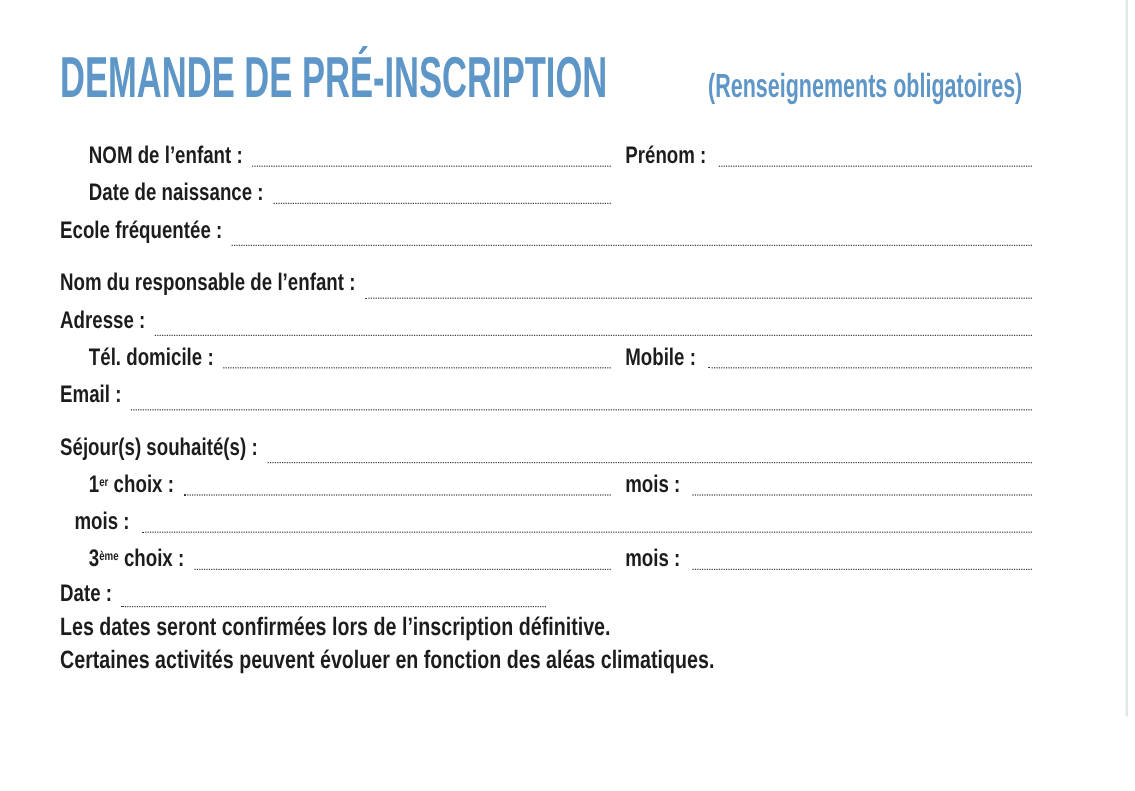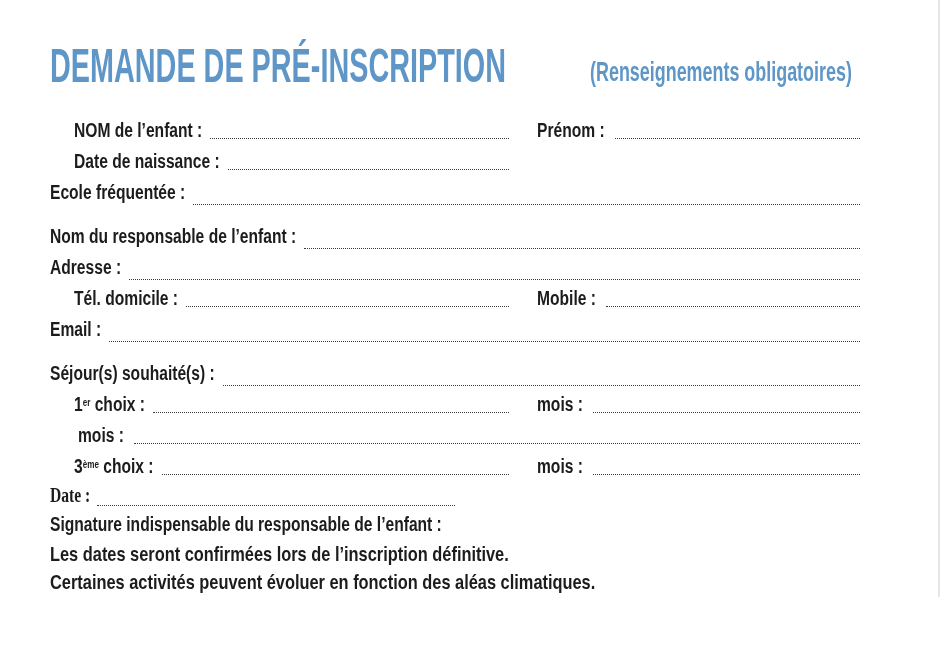--- a/index.html
+++ b/index.html
@@ -53,23 +53,23 @@
     left: 50px;
     top: 115px;
     width: 810px;
   }
   .section.gap { margin-top: 13px; text-align: right; }
   .row {
     display: flex;
     align-items: center;
     height: 31px;
   }
-  .row-date { width: 405px; height: 27px; font-family: Liberation Serif, serif; }
+  .row-date { width: 405px; height: 27px; }
   .col-l { width: 435px; display: flex; align-items: center; margin-left: 24px; }
-  .col-r { flex: 1; margin-left: 28px; display: flex; align-items: center; }
+  .col-r { flex: 1; margin-left: 12px; display: flex; align-items: center; }
   .label {
     white-space: nowrap;
     font-weight: bold;
     font-size: 20px;
   }
   .label sup {
     font-size: 0.52em;
     font-weight: inherit;
     vertical-align: baseline;
     position: relative;
@@ -186,23 +186,20 @@
           <span class="line"></span>
         </div>
       </div>
     </div>
 
     <div class="section">
       <div class="row row-date">
         <span class="label cond" style="transform: scaleX(0.78); transform-origin: left center; margin-right: -12.32px;">Date :</span>
         <span class="line"></span>
       </div>
-      <div class="row">
-        <span class="label cond" style="transform: scaleX(0.78); transform-origin: left center; margin-right: -110.44px;">Signature indispensable du responsable de l’enfant :</span>
-      </div>
     </div>
 
     <div class="footer">
       <p class="ftext cond" style="transform: scaleX(0.78); transform-origin: left center; margin-right: -129.36px;">Les dates seront confirmées lors de l’inscription définitive.</p>
       <p class="ftext cond" style="transform: scaleX(0.78); transform-origin: left center; margin-right: -153.78px;">Certaines activités peuvent évoluer en fonction des aléas climatiques.</p>
     </div>
 
   </div>
 </div>
 

